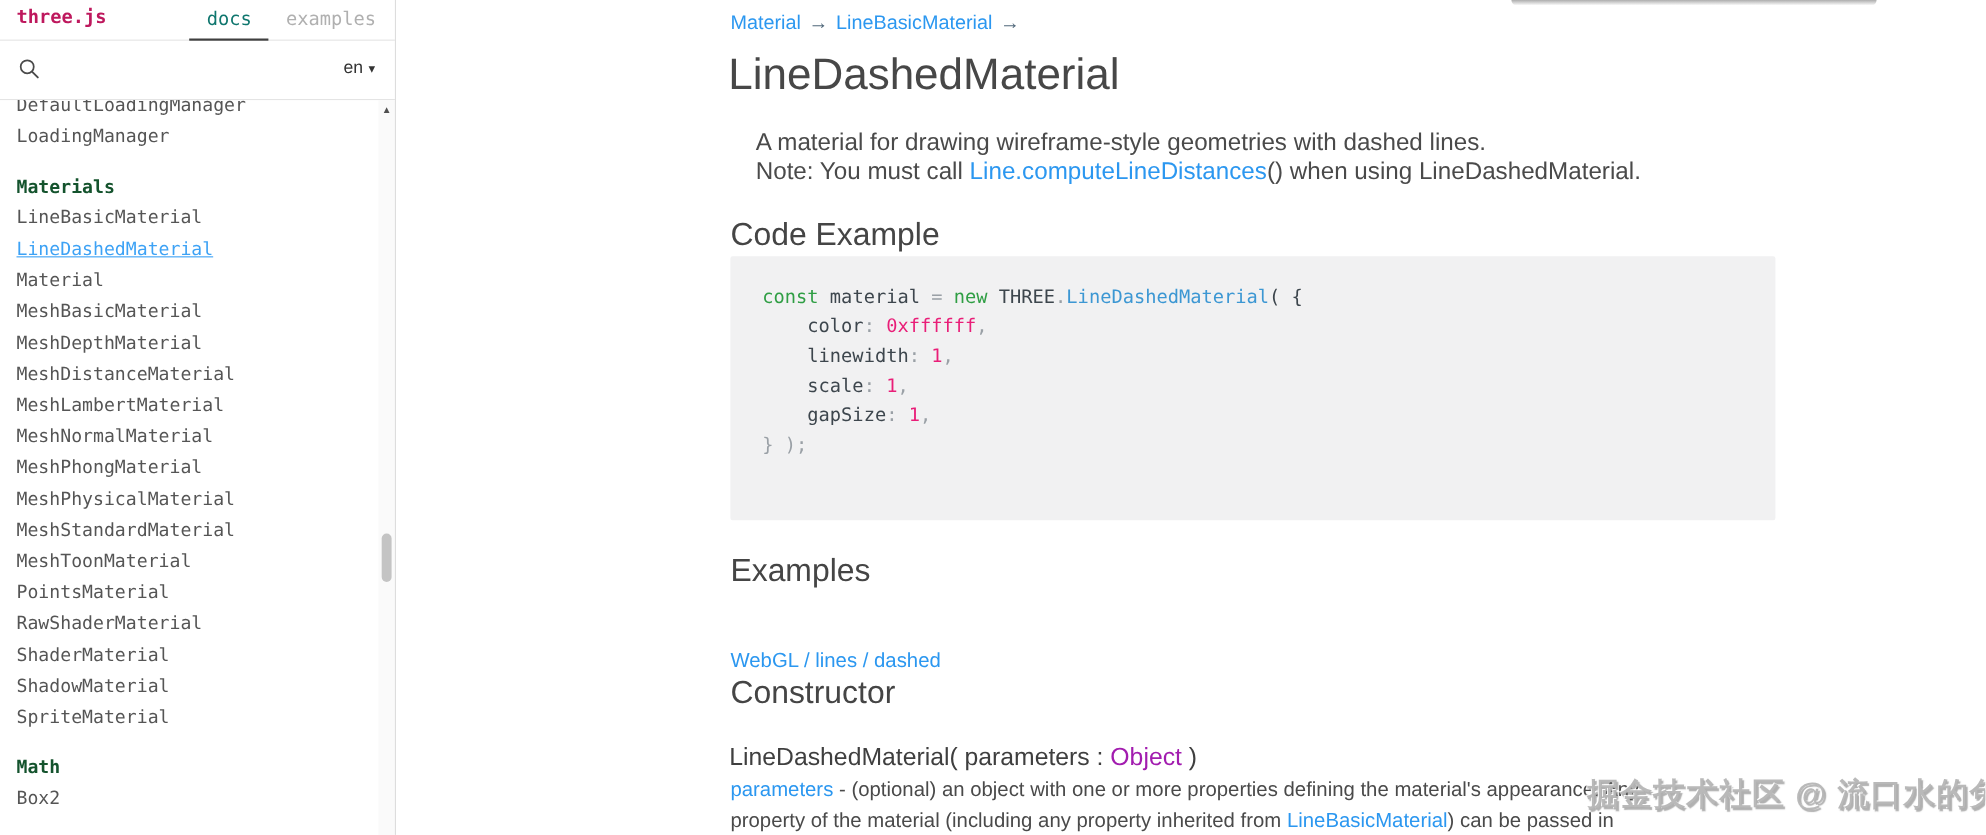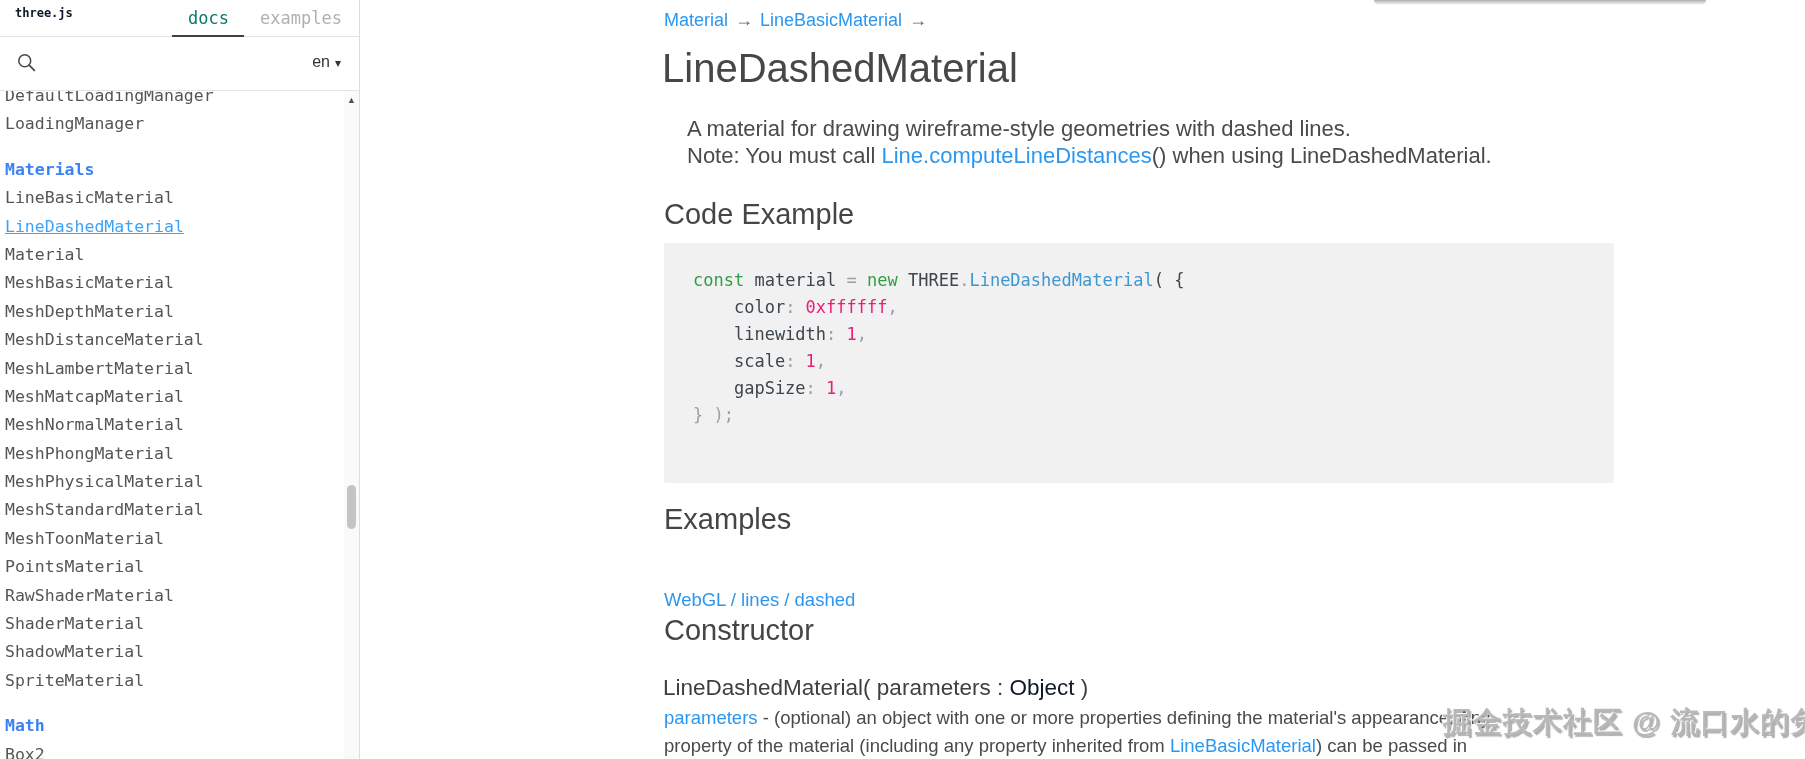--- a/index.html
+++ b/index.html
@@ -2,38 +2,38 @@
 <html><head>
 <meta charset="utf-8">
 <style>
   html,body{margin:0;padding:0;background:#fff;}
   #app{position:relative;width:1805px;height:759px;overflow:hidden;background:#fff;
        font-family:"Liberation Sans",sans-serif;color:#4a4a4a;}
 
   
   .topbar{position:absolute;left:0;top:0;width:359px;height:36px;border-bottom:1px solid #e4e4e4;
           font-family:"DejaVu Sans Mono",monospace;}
-  .logo{position:absolute;left:15px;top:6px;font-size:12px;font-weight:700;color:#0f172a;cursor:pointer;}
+  .logo{position:absolute;left:15px;top:6px;font-size:17px;font-weight:700;color:#be185d;cursor:pointer;}
   .tab-docs{position:absolute;left:188px;top:8px;font-size:17px;color:#0f766e;cursor:pointer;}
   .tab-docs-underline{position:absolute;left:172px;bottom:-1px;width:72px;height:2.5px;background:#404040;}
   .tab-examples{position:absolute;left:260px;top:8px;font-size:17px;color:#b0b0b0;cursor:pointer;}
 
   .searchrow{position:absolute;left:0;top:37px;width:359px;height:53px;border-bottom:1px solid #e4e4e4;}
   .search-ic{position:absolute;left:16px;top:15px;cursor:pointer;}
   .lang{position:absolute;right:18px;top:16px;font-size:16px;color:#333;cursor:pointer;}
   .lang .caret{font-size:12px;margin-left:5px;color:#333;}
 
   .side-list{position:absolute;left:0;top:91px;width:344px;height:668px;overflow:hidden;
-             padding-left:5px;box-sizing:border-box;
+             padding-left:15px;box-sizing:border-box;
              font-family:"DejaVu Sans Mono",monospace;font-size:16.5px;color:#555;}
   .side-list > div{line-height:28.4px;height:28.4px;white-space:nowrap;}
   .side-item{cursor:pointer;}
   .side-item:first-child{margin-top:-9px;}
   .side-item.active{color:#3da2f5;text-decoration:underline;}
-  .side-heading{font-weight:700;color:#3b82f6;margin-top:17px;}
+  .side-heading{font-weight:700;color:#14532d;margin-top:17px;}
 
   .v-divider{position:absolute;left:359px;top:0;width:1px;height:759px;background:#ddd;}
 
   .scrollbar{position:absolute;left:344px;top:91px;width:15px;height:668px;background:#fafafa;}
   .scroll-up{position:absolute;left:0;top:4px;width:15px;text-align:center;font-size:9px;color:#505050;cursor:pointer;}
   .scroll-thumb{position:absolute;left:3px;top:394px;width:9px;height:44px;background:#c4c4c4;border-radius:5px;cursor:pointer;}
 
   
   .breadcrumb{position:absolute;left:664px;top:10px;font-size:18px;}
   .breadcrumb .arrow{color:#546b7d;margin:0 7px;}
@@ -41,33 +41,33 @@
 
   .page-title{position:absolute;left:662px;top:46px;font-size:40px;font-weight:500;color:#474747;}
 
   .desc{position:absolute;left:656px;top:115px;font-size:22px;line-height:27px;color:#4a4a4a;margin-left:31px;}
 
   .h2{position:absolute;font-size:29px;font-weight:500;color:#454545;}
   .h2-code{left:664px;top:198px;}
   .h2-examples{left:664px;top:503px;}
   .h2-constructor{left:664px;top:614px;}
 
-  .codebox{position:absolute;left:664px;top:243px;width:950px;height:240px;background:#f1f1f2;border-radius:2px;}
+  .codebox{position:absolute;left:664px;top:233px;width:950px;height:240px;background:#f1f1f2;border-radius:2px;}
   .codepre{position:absolute;left:29px;top:24px;font-family:"DejaVu Sans Mono",monospace;font-size:17px;}
   .code-line{white-space:pre;line-height:27px;}
   .tok-kwd{color:#2f9e44;}
   .tok-pln{color:#3d464d;}
   .tok-pun{color:#9aa0a6;}
   .tok-typ{color:#3c97d3;}
   .tok-lit{color:#e91e78;}
 
   .examples-link{position:absolute;left:664px;top:557px;font-size:18.5px;margin-top:32px;}
 
   .signature{position:absolute;left:663px;top:675px;font-size:22.5px;color:#3f3f3f;}
-  .sig-type{color:#0f172a;}
+  .sig-type{color:#a21caf;}
 
   .param-text{position:absolute;left:664px;top:704px;font-size:18.5px;line-height:27.5px;color:#4a4a4a;}
   .param-line{white-space:nowrap;}
 
   .top-shadow{position:absolute;left:1374px;top:0;width:332px;height:5px;
               background:linear-gradient(to bottom,rgba(40,40,40,0.38),rgba(40,40,40,0));
               border-radius:0 0 6px 6px;}
 
   .watermark{position:absolute;left:1443px;top:703px;font-size:29px;font-weight:700;letter-spacing:1px;
              color:rgba(175,175,175,0.88);white-space:nowrap;
@@ -101,21 +101,20 @@
       <div class="side-item">DefaultLoadingManager</div>
       <div class="side-item">LoadingManager</div>
       <div class="side-heading">Materials</div>
       <div class="side-item">LineBasicMaterial</div>
       <div class="side-item active">LineDashedMaterial</div>
       <div class="side-item">Material</div>
       <div class="side-item">MeshBasicMaterial</div>
       <div class="side-item">MeshDepthMaterial</div>
       <div class="side-item">MeshDistanceMaterial</div>
       <div class="side-item">MeshLambertMaterial</div>
-      <div class="side-item">MeshMatcapMaterial</div>
       <div class="side-item">MeshNormalMaterial</div>
       <div class="side-item">MeshPhongMaterial</div>
       <div class="side-item">MeshPhysicalMaterial</div>
       <div class="side-item">MeshStandardMaterial</div>
       <div class="side-item">MeshToonMaterial</div>
       <div class="side-item">PointsMaterial</div>
       <div class="side-item">RawShaderMaterial</div>
       <div class="side-item">ShaderMaterial</div>
       <div class="side-item">ShadowMaterial</div>
       <div class="side-item">SpriteMaterial</div>

